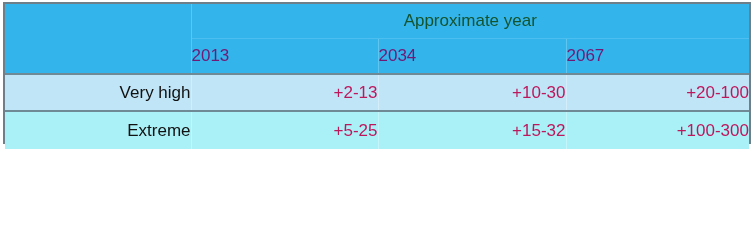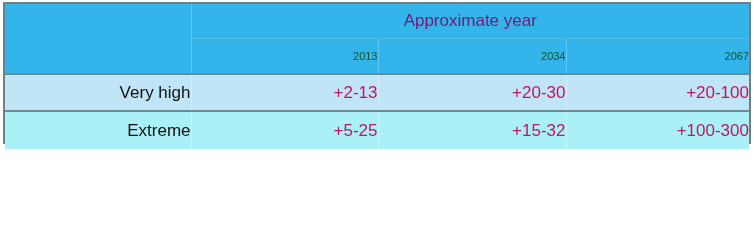--- a/index.html
+++ b/index.html
@@ -47,31 +47,31 @@
   col.c-y2    { width: 188px; }
   col.c-y3    { width: 183px; }
 
   
   .hdr-corner {
     background: #33b5ec;
     border-right: 1px solid #5fc6f0;
   }
   .hdr-span {
     background: #33b5ec;
-    color: #701a75;
+    color: #14532d;
     font-size: 17px;
     text-align: center;
     height: 34px;
     border-bottom: 1px solid #4cbff0;
   }
   .hdr-year {
     background: #33b5ec;
-    color: #14532d;
-    font-size: 11px;
-    text-align: right;
+    color: #701a75;
+    font-size: 17px;
+    text-align: left;
     height: 34px;
     border-right: 1px solid #5fc6f0;
   }
   .hdr-year.last { border-right: none; }
 
   
   tr.row-veryhigh td {
     background: #bfe5f7;
     height: 35px;
     border-top: 2px solid #6f8a94;
@@ -121,21 +121,21 @@
       <tr class="hdr-row-2">
         <th class="hdr-year">2013</th>
         <th class="hdr-year">2034</th>
         <th class="hdr-year last">2067</th>
       </tr>
     </thead>
     <tbody>
       <tr class="row-veryhigh">
         <td class="cell-label">Very high</td>
         <td class="cell-value">+2-13</td>
-        <td class="cell-value">+20-30</td>
+        <td class="cell-value">+10-30</td>
         <td class="cell-value cell-last">+20-100</td>
       </tr>
       <tr class="row-extreme">
         <td class="cell-label">Extreme</td>
         <td class="cell-value">+5-25</td>
         <td class="cell-value">+15-32</td>
         <td class="cell-value cell-last">+100-300</td>
       </tr>
     </tbody>
   </table>

